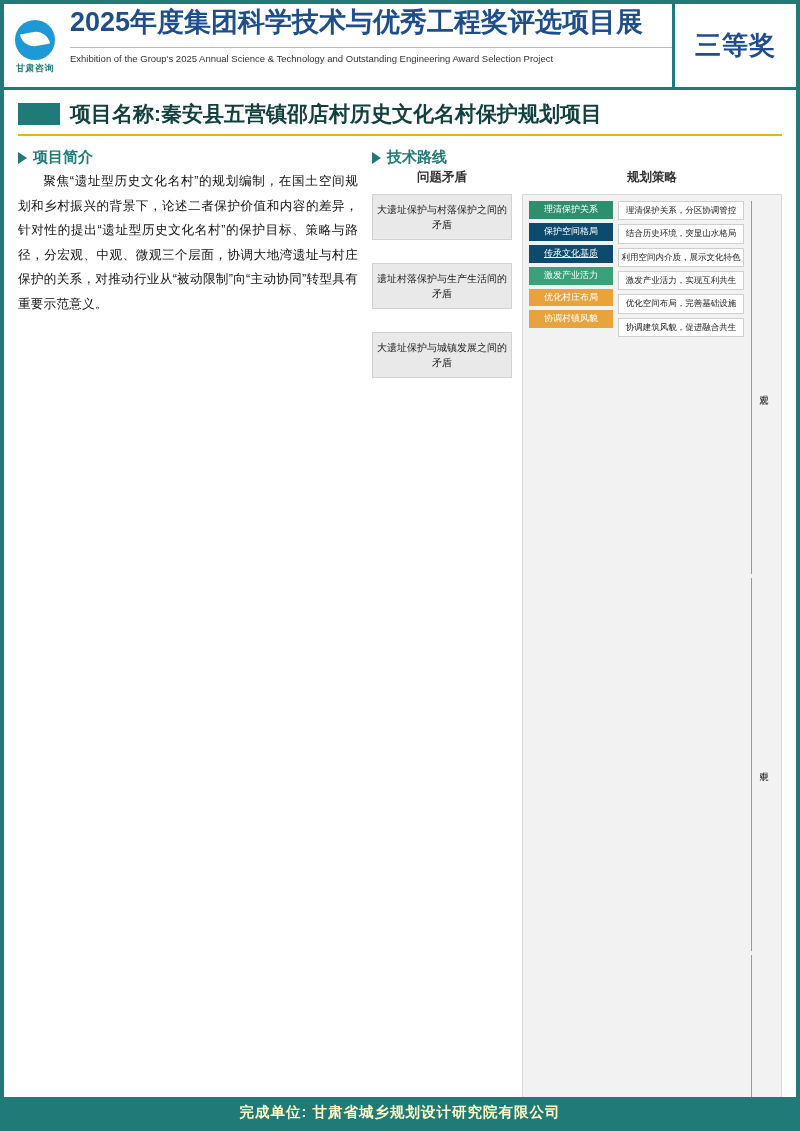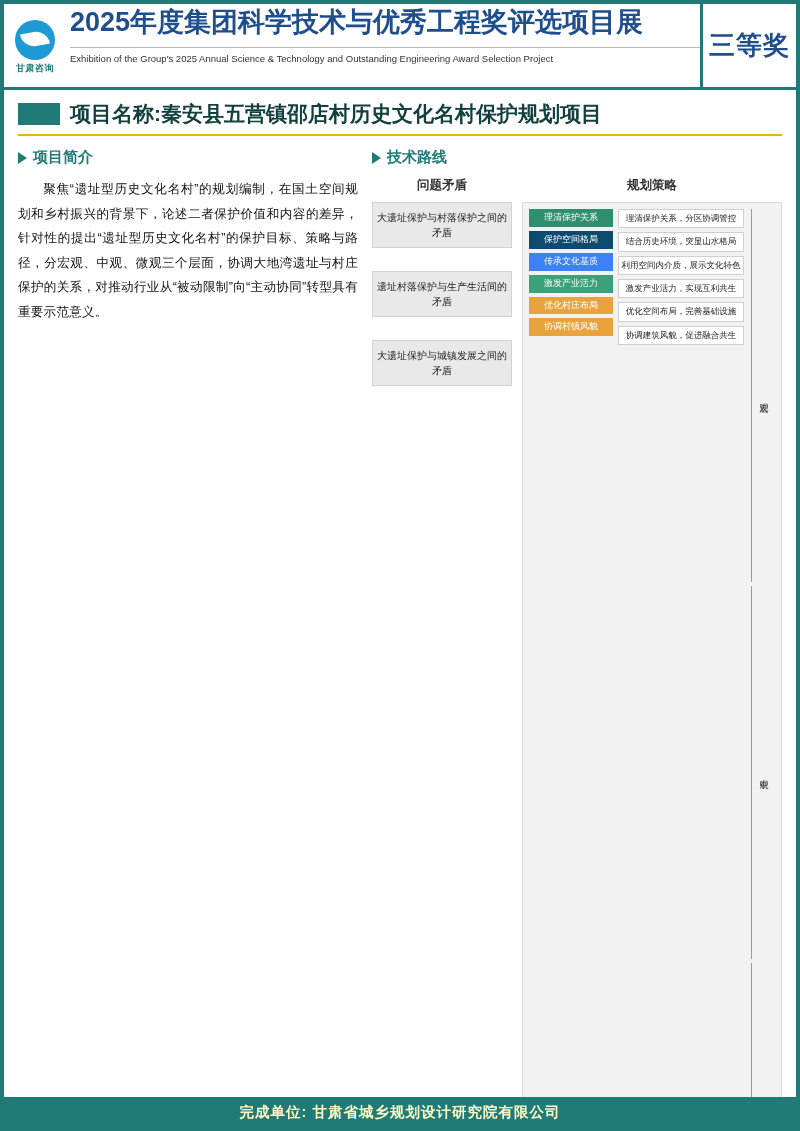--- a/index.html
+++ b/index.html
@@ -57,21 +57,21 @@
     font-family:"Liberation Sans", sans-serif;
     letter-spacing:0px;
     white-space:nowrap;
   }
   .title-en{
     font-size:9.5px;color:#333;margin-top:7px;
     border-top:1px solid #bbb;padding-top:5px;
     white-space:nowrap;
   }
   .award-box{
-    width:96px;
+    width:124px;
     border-left:3px solid #1f7a78;
     display:flex;align-items:center;justify-content:center;
   }
   .award-text{
     font-size:26px;font-weight:bold;color:#1f4e8c;letter-spacing:1px;
   }
   
   .project-bar{
     margin:10px 14px 0 14px;
     display:flex;align-items:center;
@@ -81,21 +81,21 @@
   .bar-accent{
     width:42px;height:22px;background:#1f7a78;margin-right:10px;flex:none;
   }
   .project-name{
     font-size:21px;font-weight:bold;color:#12403f;white-space:nowrap;
   }
   
   .sec-head{
     display:flex;align-items:center;gap:6px;
     color:#1f7a78;font-size:15px;font-weight:bold;
-    margin:0 0 10px 0;
+    margin:0 0 2px 0;
   }
   .tri{
     width:0;height:0;border-left:9px solid #1f7a78;
     border-top:6px solid transparent;border-bottom:6px solid transparent;
   }
   
   .cols{
     display:flex;margin:12px 14px 0 14px;gap:14px;
   }
   .col-left{width:340px;}
@@ -123,21 +123,21 @@
   }
   .strat-col{display:flex;flex-direction:column;gap:4px;}
   .strat-col.left{width:84px;}
   .strat-col.mid{flex:1;}
   .strat-col.right{width:26px;display:flex;flex-direction:column;justify-content:space-between;}
   .chip{
     font-size:9px;color:#fff;text-align:center;padding:4px 2px;border-radius:0;line-height:1.1;
   }
   .chip.c1{background:#2e8f6f;}
   .chip.c2{background:#0c4a6e;}
-  .chip.c3{background:#3b82f6;}
+  .chip.c3{background:#0c4a6e;text-decoration:underline;}
   .chip.c4{background:#3aa17a;}
   .chip.c5{background:#e8a33d;}
   .chip.c6{background:#e8a33d;}
   .wbox{
     font-size:8.5px;color:#222;background:#fff;border:1px solid #cfcfcf;
     text-align:center;padding:4px 2px;line-height:1.1;
   }
   .brace-label{
     font-size:9px;color:#333;writing-mode:vertical-rl;
     display:flex;align-items:center;justify-content:center;

